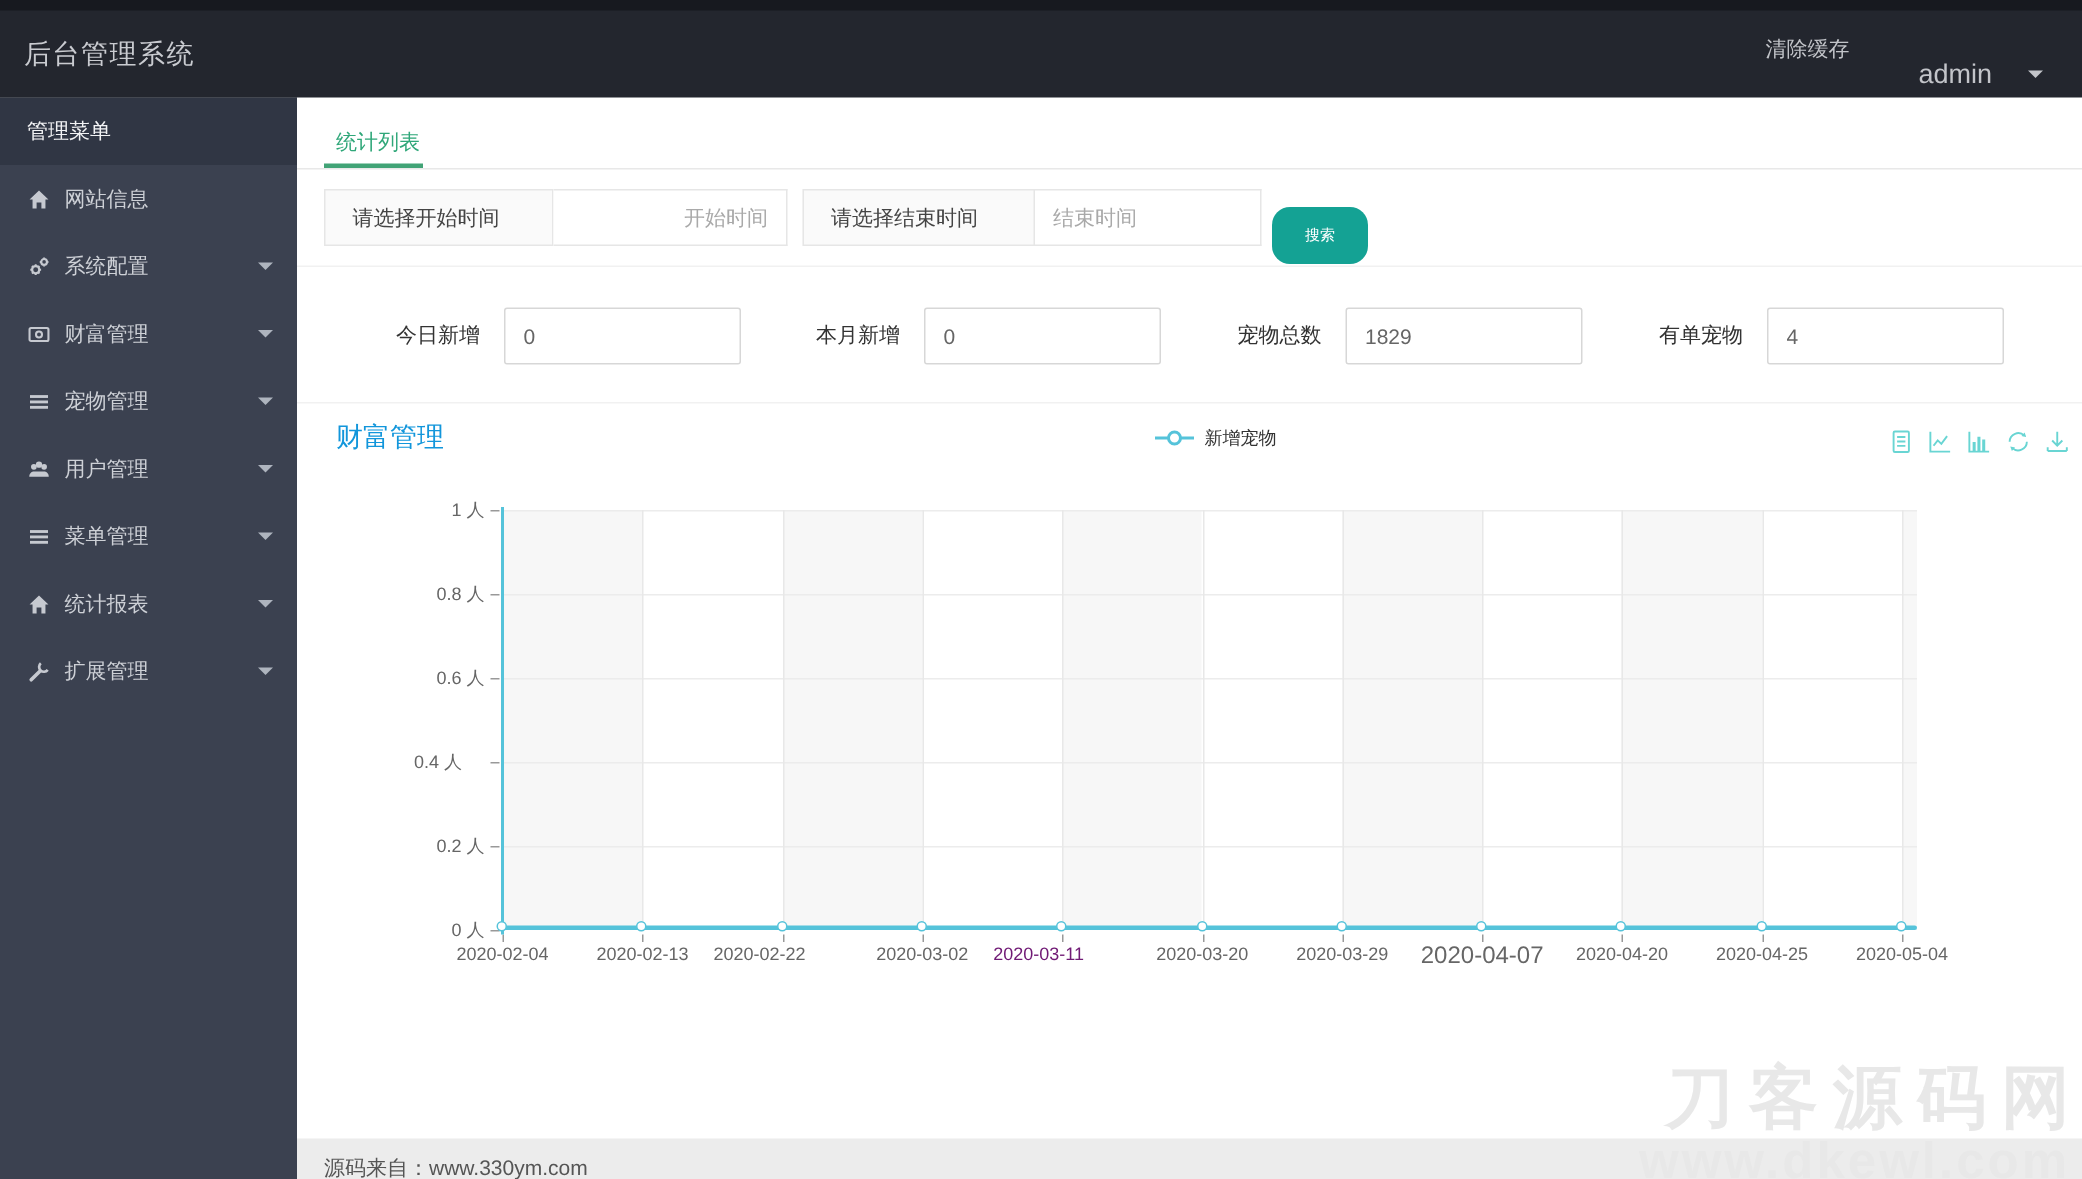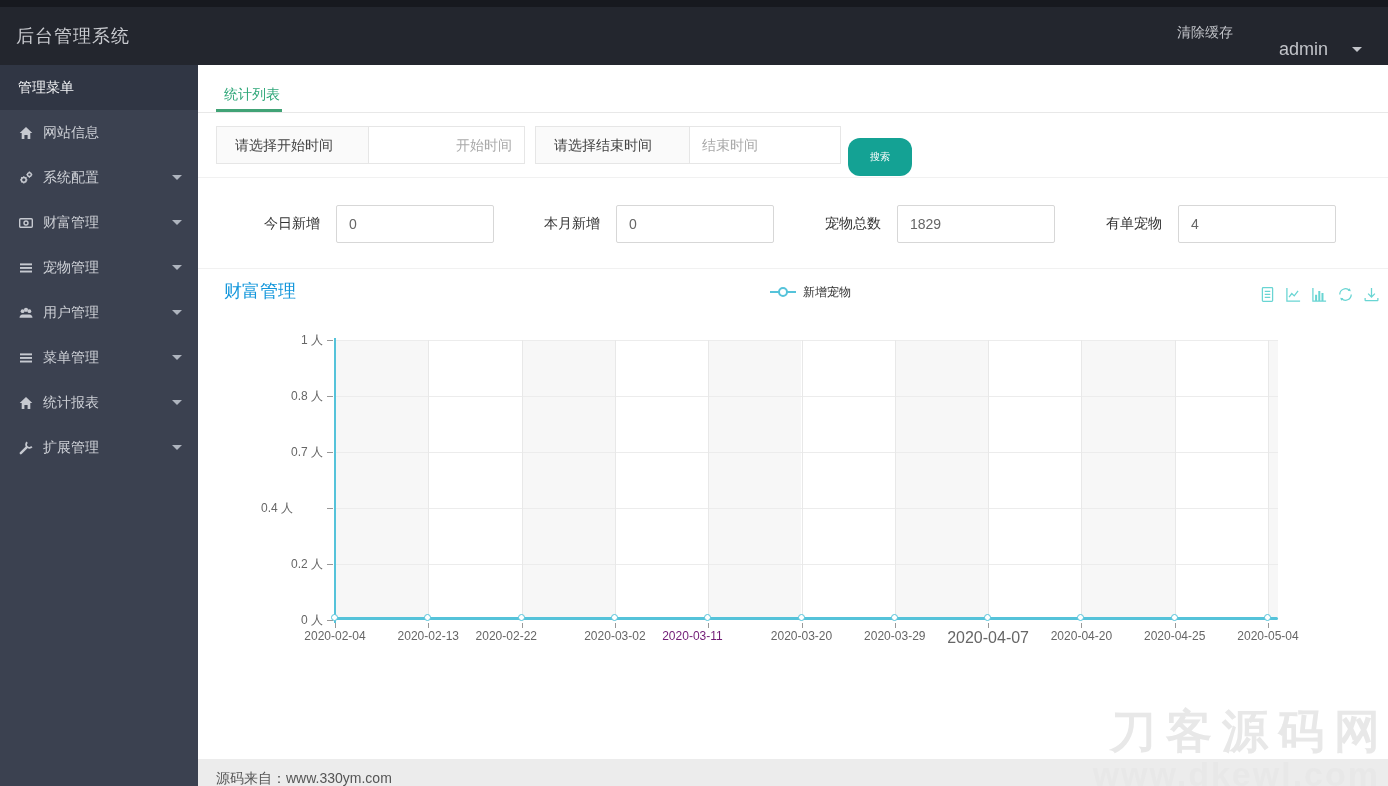--- a/index.html
+++ b/index.html
@@ -265,23 +265,23 @@
       <div style="position: absolute; left: 466.5px; top: 0px; width: 1px; height: 280px; background: rgb(232, 232, 232); z-index: 1;"></div>
       <div style="position: absolute; left: 559.8px; top: 0px; width: 1px; height: 280px; background: rgb(232, 232, 232); z-index: 1;"></div>
       <div style="position: absolute; left: 653.1px; top: 0px; width: 1px; height: 280px; background: rgb(232, 232, 232); z-index: 1;"></div>
       <div style="position: absolute; left: 746.4px; top: 0px; width: 1px; height: 280px; background: rgb(232, 232, 232); z-index: 1;"></div>
       <div style="position: absolute; left: 839.7px; top: 0px; width: 1px; height: 280px; background: rgb(232, 232, 232); z-index: 1;"></div>
       <div style="position: absolute; left: 933px; top: 0px; width: 1px; height: 280px; background: rgb(232, 232, 232); z-index: 1;"></div>
       <div style="position: absolute; left: -74px; top: -8px; width: 62px; text-align: right; font-size: 12px; color: rgb(102, 102, 102); z-index: 2;">1 人</div>
       <div style="position: absolute; left: -8px; top: 0px; width: 6px; height: 1px; background: rgb(153, 153, 153); z-index: 2;"></div>
       <div style="position: absolute; left: -74px; top: 48px; width: 62px; text-align: right; font-size: 12px; color: rgb(102, 102, 102); z-index: 2;">0.8 人</div>
       <div style="position: absolute; left: -8px; top: 56px; width: 6px; height: 1px; background: rgb(153, 153, 153); z-index: 2;"></div>
-      <div style="position: absolute; left: -74px; top: 104px; width: 62px; text-align: right; font-size: 12px; color: rgb(102, 102, 102); z-index: 2;">0.7 人</div>
+      <div style="position: absolute; left: -74px; top: 104px; width: 62px; text-align: right; font-size: 12px; color: rgb(102, 102, 102); z-index: 2;">0.6 人</div>
       <div style="position: absolute; left: -8px; top: 112px; width: 6px; height: 1px; background: rgb(153, 153, 153); z-index: 2;"></div>
-      <div style="position: absolute; left: -74px; top: 160px; width: 62px; text-align: left; font-size: 12px; color: rgb(102, 102, 102); z-index: 2;">0.4 人</div>
+      <div style="position: absolute; left: -74px; top: 160px; width: 62px; text-align: center; font-size: 12px; color: rgb(102, 102, 102); z-index: 2;">0.4 人</div>
       <div style="position: absolute; left: -8px; top: 168px; width: 6px; height: 1px; background: rgb(153, 153, 153); z-index: 2;"></div>
       <div style="position: absolute; left: -74px; top: 216px; width: 62px; text-align: right; font-size: 12px; color: rgb(102, 102, 102); z-index: 2;">0.2 人</div>
       <div style="position: absolute; left: -8px; top: 224px; width: 6px; height: 1px; background: rgb(153, 153, 153); z-index: 2;"></div>
       <div style="position: absolute; left: -74px; top: 272px; width: 62px; text-align: right; font-size: 12px; color: rgb(102, 102, 102); z-index: 2;">0 人</div>
       <div style="position: absolute; left: -8px; top: 280px; width: 6px; height: 1px; background: rgb(153, 153, 153); z-index: 2;"></div>
       <div style="position: absolute; left: 0px; top: 283px; width: 1px; height: 5px; background: rgb(153, 153, 153); z-index: 2;"></div>
       <div style="position: absolute; left: -46px; top: 289px; width: 92px; text-align: center; font-size: 12px; color: rgb(102, 102, 102); z-index: 2;">2020-02-04</div>
       <div style="position: absolute; left: -4px; top: 274px; width: 5px; height: 5px; border: 1.5px solid rgb(85, 195, 218); border-radius: 50%; background: rgb(255, 255, 255); z-index: 5;"></div>
       <div style="position: absolute; left: 93.3px; top: 283px; width: 1px; height: 5px; background: rgb(153, 153, 153); z-index: 2;"></div>
       <div style="position: absolute; left: 47.3px; top: 289px; width: 92px; text-align: center; font-size: 12px; color: rgb(102, 102, 102); z-index: 2;">2020-02-13</div>

